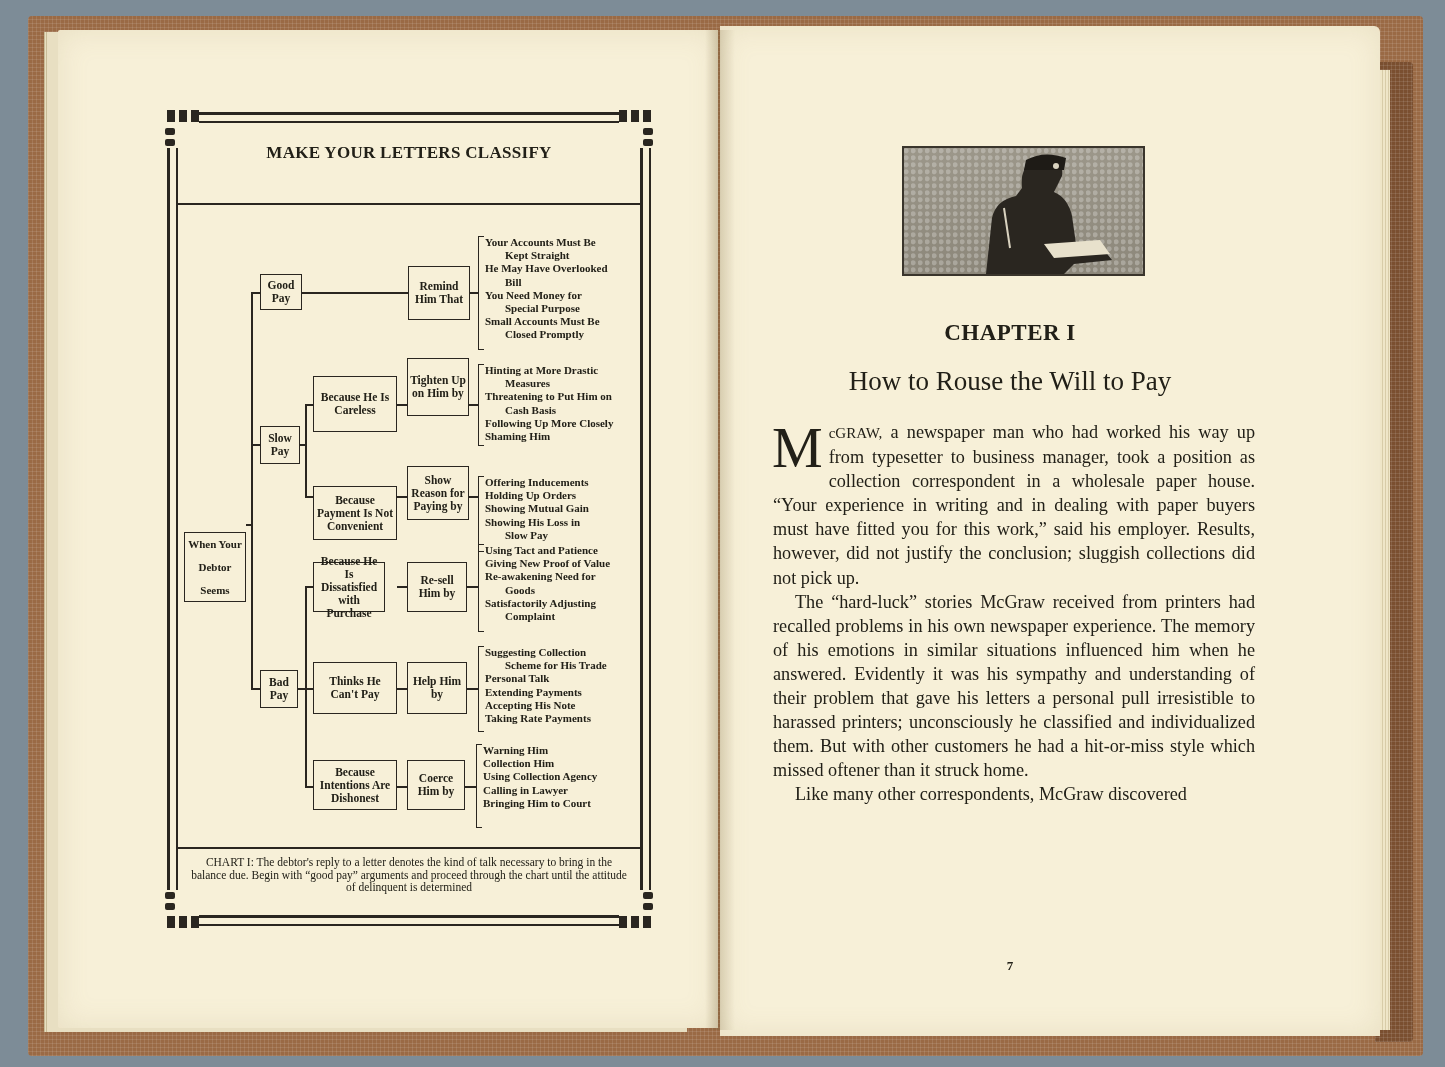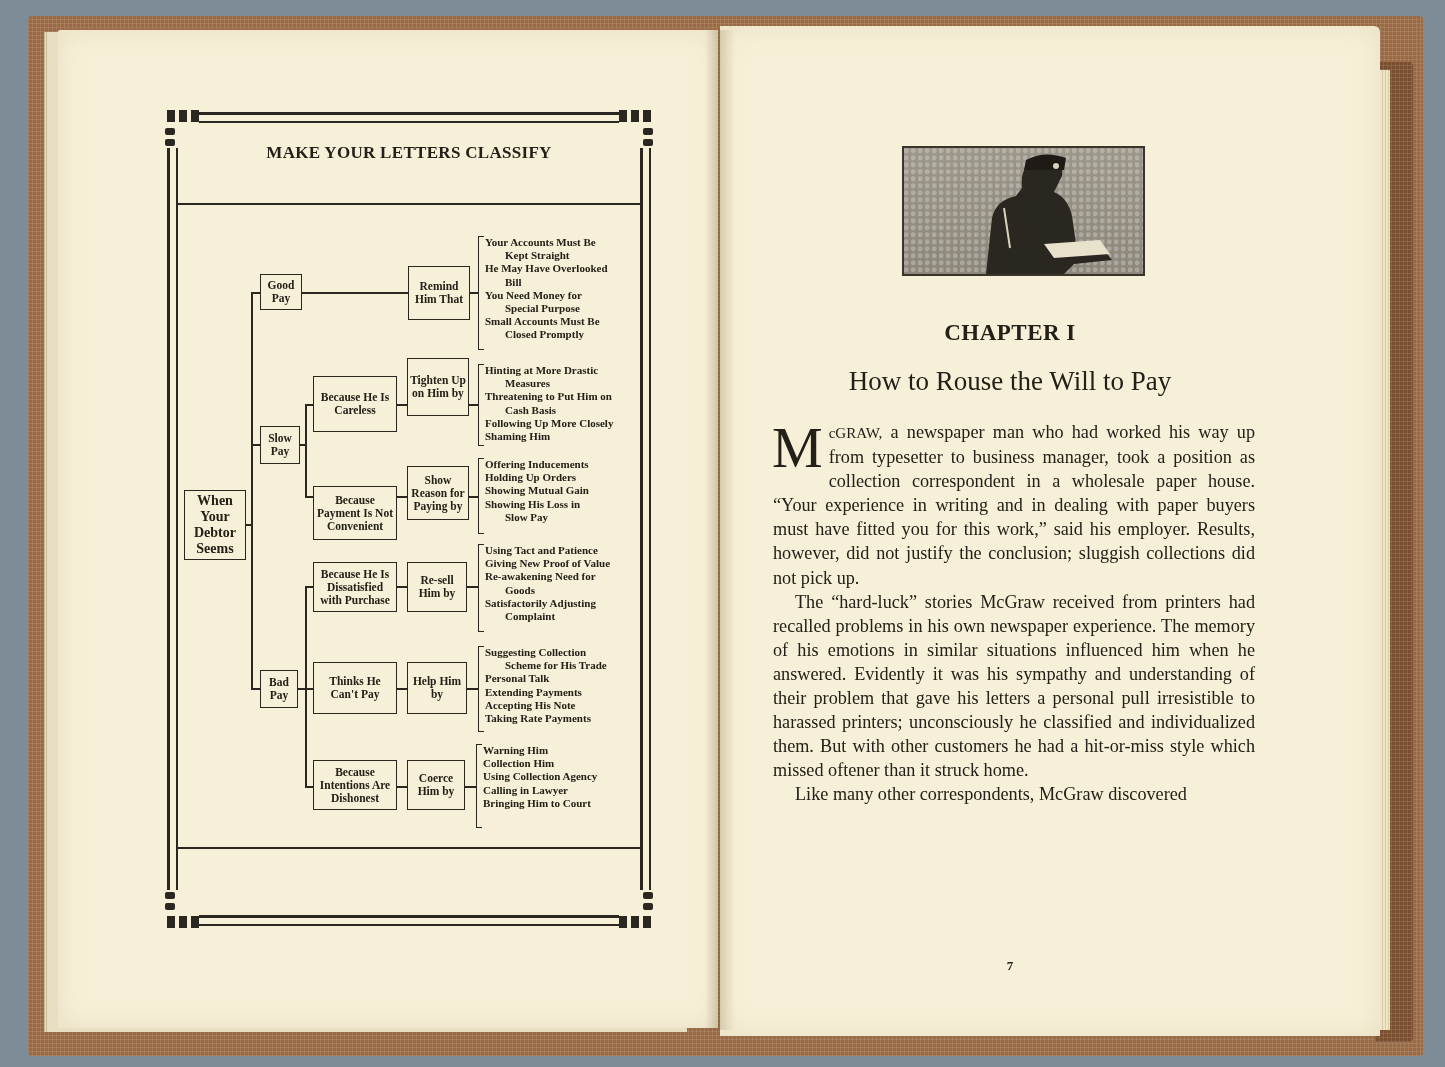--- a/index.html
+++ b/index.html
@@ -92,21 +92,21 @@
     border-top: 2px solid #2a2620; border-bottom: 2px solid #2a2620;
   }
 
   
   .dbox {
     position: absolute; border: 1.5px solid #2a2620; background: transparent;
     display: flex; align-items: center; justify-content: center; text-align: center;
     font-weight: bold; font-size: 11.5px; line-height: 13px; padding: 2px;
     box-sizing: border-box;
   }
-  .dbox.root { font-size: 14px; line-height: 16px; }
+  .dbox.root { font-size: 11px; line-height: 23px; margin-top: 42px; }
   .leaf-list {
     position: absolute; font-weight: bold; font-size: 11px; line-height: 13.2px;
     padding-left: 6px; border-left: 1.5px solid #2a2620; white-space: nowrap;
   }
   .leaf-list::before, .leaf-list::after {
     content: ""; position: absolute; left: -1px; width: 6px; border-top: 1.5px solid #2a2620;
   }
   .leaf-list::before { top: 0; }
   .leaf-list::after { bottom: 0; }
   .leaf { display: block; }
@@ -243,34 +243,34 @@
     <span class="leaf"><span>Threatening to Put Him on</span><span class="cont">Cash Basis</span></span>
     <span class="leaf"><span>Following Up More Closely</span></span>
     <span class="leaf"><span>Shaming Him</span></span>
   </div>
 
   <div class="ln h" style="left:142px; top:388px; width:8px;"></div>
   <div class="dbox" style="left:150px; top:378px; width:84px; height:54px;">Because Payment Is Not Convenient</div>
   <div class="ln h" style="left:234px; top:388px; width:10px;"></div>
   <div class="dbox" style="left:244px; top:358px; width:62px; height:54px;">Show Reason for Paying by</div>
   <div class="ln h" style="left:306px; top:388px; width:9px;"></div>
-  <div class="leaf-list" style="left:315px; top:350px; height:76px;">
+  <div class="leaf-list" style="left:315px; top:368px; height:76px;">
     <span class="leaf"><span>Offering Inducements</span></span>
     <span class="leaf"><span>Holding Up Orders</span></span>
     <span class="leaf"><span>Showing Mutual Gain</span></span>
     <span class="leaf"><span>Showing His Loss in</span><span class="cont">Slow Pay</span></span>
   </div>
 
   <div class="ln h" style="left:88px; top:580px; width:10px;"></div>
   <div class="dbox" style="left:97px; top:562px; width:38px; height:38px;">Bad Pay</div>
   <div class="ln h" style="left:135px; top:580px; width:7px;"></div>
   <div class="ln v" style="left:142px; top:478px; height:200px;"></div>
 
   <div class="ln h" style="left:142px; top:478px; width:8px;"></div>
-  <div class="dbox" style="left:150px; top:454px; width:84px; height:50px;">Because He Is Dissatisfied with Purchase</div>
+  <div class="dbox" style="left:150px; top:454px; width:72px; height:50px;">Because He Is Dissatisfied with Purchase</div>
   <div class="ln h" style="left:234px; top:478px; width:10px;"></div>
   <div class="dbox" style="left:244px; top:454px; width:60px; height:50px;">Re-sell Him by</div>
   <div class="ln h" style="left:304px; top:478px; width:11px;"></div>
   <div class="leaf-list" style="left:315px; top:436px; height:88px;">
     <span class="leaf"><span>Using Tact and Patience</span></span>
     <span class="leaf"><span>Giving New Proof of Value</span></span>
     <span class="leaf"><span>Re-awakening Need for</span><span class="cont">Goods</span></span>
     <span class="leaf"><span>Satisfactorily Adjusting</span><span class="cont">Complaint</span></span>
   </div>
 
@@ -293,20 +293,21 @@
   <div class="dbox" style="left:244px; top:652px; width:58px; height:50px;">Coerce Him by</div>
   <div class="ln h" style="left:302px; top:678px; width:11px;"></div>
   <div class="leaf-list" style="left:313px; top:636px; height:84px;">
     <span class="leaf"><span>Warning Him</span></span>
     <span class="leaf"><span>Collection Him</span></span>
     <span class="leaf"><span>Using Collection Agency</span></span>
     <span class="leaf"><span>Calling in Lawyer</span></span>
     <span class="leaf"><span>Bringing Him to Court</span></span>
   </div>
 
+  <div class="chart-caption">CHART I: The debtor's reply to a letter denotes the kind of talk necessary to bring in the balance due. Begin with “good pay” arguments and proceed through the chart until the attitude of delinquent is determined</div>
 </div>
 
 <div class="illustration">
   <svg width="239" height="126" viewBox="0 0 239 126">
     <path d="M82 126 L88 70 Q92 52 112 48 L118 40 Q116 22 126 14 L150 12 Q160 14 158 28 L150 44 Q164 50 168 68 L172 96 L200 102 L208 112 L170 116 L160 126 Z" fill="#2a2620"></path>
     <path d="M122 12 Q140 2 162 10 L160 22 L120 22 Z" fill="#1e1b16"></path>
     <circle cx="152" cy="18" r="3" fill="#d9d2bf"></circle>
     <path d="M140 96 L196 92 L206 106 L150 110 Z" fill="#e8e1cc"></path>
     <path d="M100 60 L106 100" stroke="#d9d2bf" stroke-width="2"></path>
   </svg>

